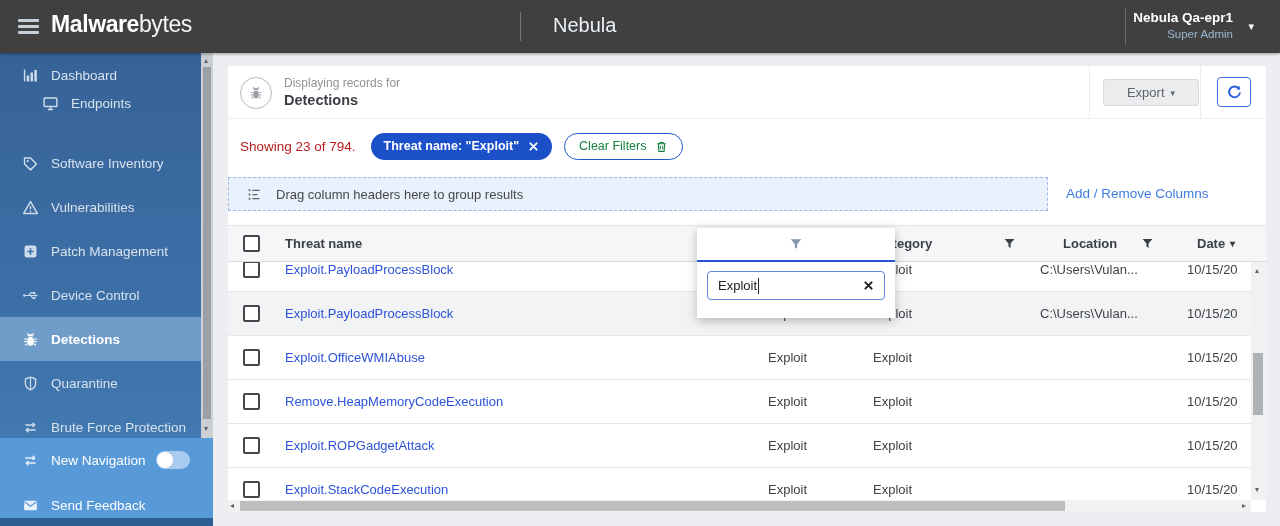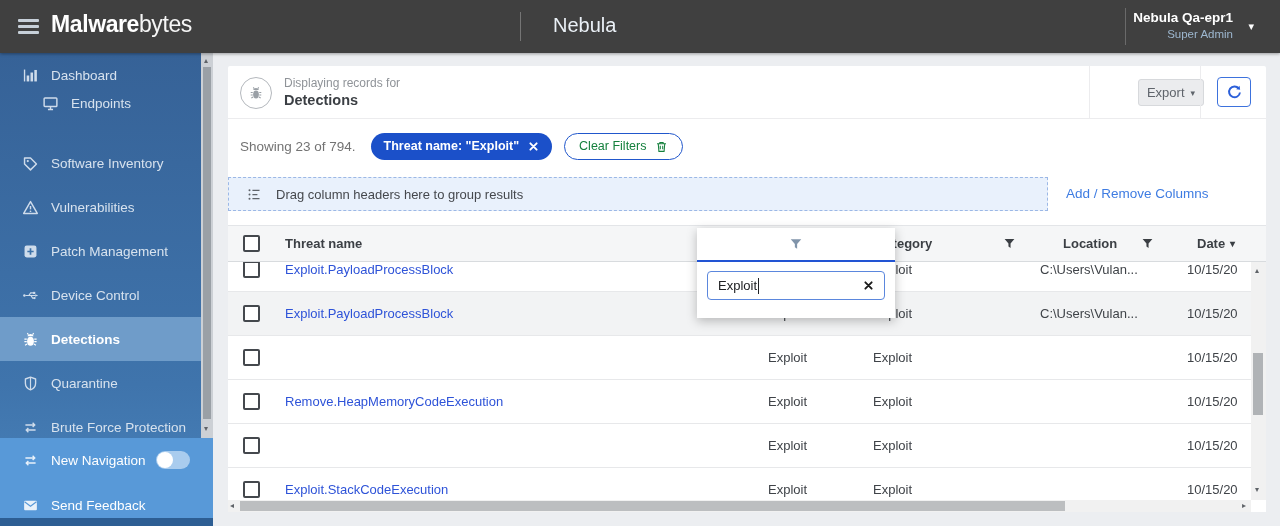--- a/index.html
+++ b/index.html
@@ -38,26 +38,26 @@
   .side-bottom-strip { position:absolute; left:0; top:465px; width:213px; height:8px; background:#2d5e93; }
 
   
   .card { position:absolute; left:228px; top:66px; width:1038px; height:446px; background:#fff; border-radius:2px; }
 
   .card-head { position:absolute; left:0; top:0; width:1038px; height:53px; border-bottom:1px solid #ececee; }
   .bug-circle { position:absolute; left:12px; top:11px; width:32px; height:32px; border:1.5px solid #b4b8bd; border-radius:50%; display:flex; align-items:center; justify-content:center; color:#9aa0a6; }
   .head-subtitle { position:absolute; left:56px; top:10px; font-size:12px; color:#8f9398; }
   .head-title { position:absolute; left:56px; top:26px; font-size:14.5px; font-weight:700; color:#3b3f44; }
   .vdiv { position:absolute; top:0; width:1px; height:53px; background:#ececee; }
-  .export-btn { position:absolute; left:875px; top:13px; width:66px; height:27px; background:#ebecee; border:1px solid #d7d9dc; border-radius:3px; color:#5f646b; font-size:13px; display:flex; align-items:center; justify-content:center; gap:6px; cursor:pointer;margin-left:35px; }
+  .export-btn { position:absolute; left:875px; top:13px; width:96px; height:27px; background:#ebecee; border:1px solid #d7d9dc; border-radius:3px; color:#5f646b; font-size:13px; display:flex; align-items:center; justify-content:center; gap:6px; cursor:pointer; }
   .export-caret { font-size:9px; color:#5f646b; }
   .refresh-btn { position:absolute; left:989px; top:11px; width:34px; height:30px; background:#fff; border:1.5px solid #3d72dd; border-radius:4px; display:flex; align-items:center; justify-content:center; color:#2b5fd9; cursor:pointer; }
 
   .filter-row { position:absolute; left:0; top:53px; width:1038px; height:54px; display:flex; align-items:center; }
-  .showing-text { margin-left:12px; font-size:13.5px; color:#737373; }
+  .showing-text { margin-left:12px; font-size:13.5px; color:#b91c1c; }
   .chip { margin-left:15px; height:27px; background:#1b50c9; border-radius:13.5px; color:#fff; font-size:12.5px; font-weight:700; display:flex; align-items:center; padding:0 13px; gap:9px; cursor:pointer; }
   .chip .x-icon { color:#fff; }
   .clear-pill { margin-left:12px; height:27px; background:#fff; border:1px solid #2157cc; border-radius:13.5px; color:#15803d; font-size:12.5px; display:flex; align-items:center; padding:0 14px; gap:9px; cursor:pointer; }
 
   .group-strip { position:absolute; left:0; top:111px; width:820px; height:34px; background:#e9f1fc; border:1px dashed #9cb8e6; display:flex; align-items:center; color:#45484d; font-size:13px; }
   .group-icon { margin:0 14px 0 18px; color:#5f646b; }
   .add-remove { position:absolute; left:838px; top:111px; height:34px; line-height:34px; font-size:13.5px; color:#3e7ce2; cursor:pointer; }
 
   
   .grid-header { position:absolute; left:0; top:159px; width:1038px; height:37px; background:#f5f6f7; border-top:1px solid #e3e5e8; border-bottom:1px solid #d8dbde; font-size:13px; font-weight:700; color:#3b3f44; }
@@ -337,40 +337,42 @@
       <div class="cell c-type">Exploit</div>
       <div class="cell c-cat">Exploit</div>
       <div class="cell c-loc">C:\Users\Vulan...</div>
       <div class="cell c-date">10/15/20</div>
     </div>
 
     <div class="grid-row" style="top:270px; height:44px;">
       <div class="row-check">
           <div class="checkbox"></div>
         </div>
+      <div class="cell c-threat"><span class="threat-link">Exploit.OfficeWMIAbuse</span></div>
       <div class="cell c-type">Exploit</div>
       <div class="cell c-cat">Exploit</div>
       <div class="cell c-date">10/15/20</div>
     </div>
 
     <div class="grid-row" style="top:314px; height:44px;">
       <div class="row-check">
           <div class="checkbox"></div>
         </div>
       <div class="cell c-threat"><span class="threat-link">Remove.HeapMemoryCodeExecution</span></div>
       <div class="cell c-type">Exploit</div>
       <div class="cell c-cat">Exploit</div>
       <div class="cell c-loc"></div>
       <div class="cell c-date">10/15/20</div>
     </div>
 
     <div class="grid-row" style="top:358px; height:44px;">
       <div class="row-check">
           <div class="checkbox"></div>
         </div>
+      <div class="cell c-threat"><span class="threat-link">Exploit.ROPGadgetAttack</span></div>
       <div class="cell c-type">Exploit</div>
       <div class="cell c-cat">Exploit</div>
       <div class="cell c-loc"></div>
       <div class="cell c-date">10/15/20</div>
     </div>
 
     <div class="grid-row" style="top:402px; height:32px; border-bottom:none;">
       <div class="row-check">
           <div class="checkbox"></div>
         </div>

